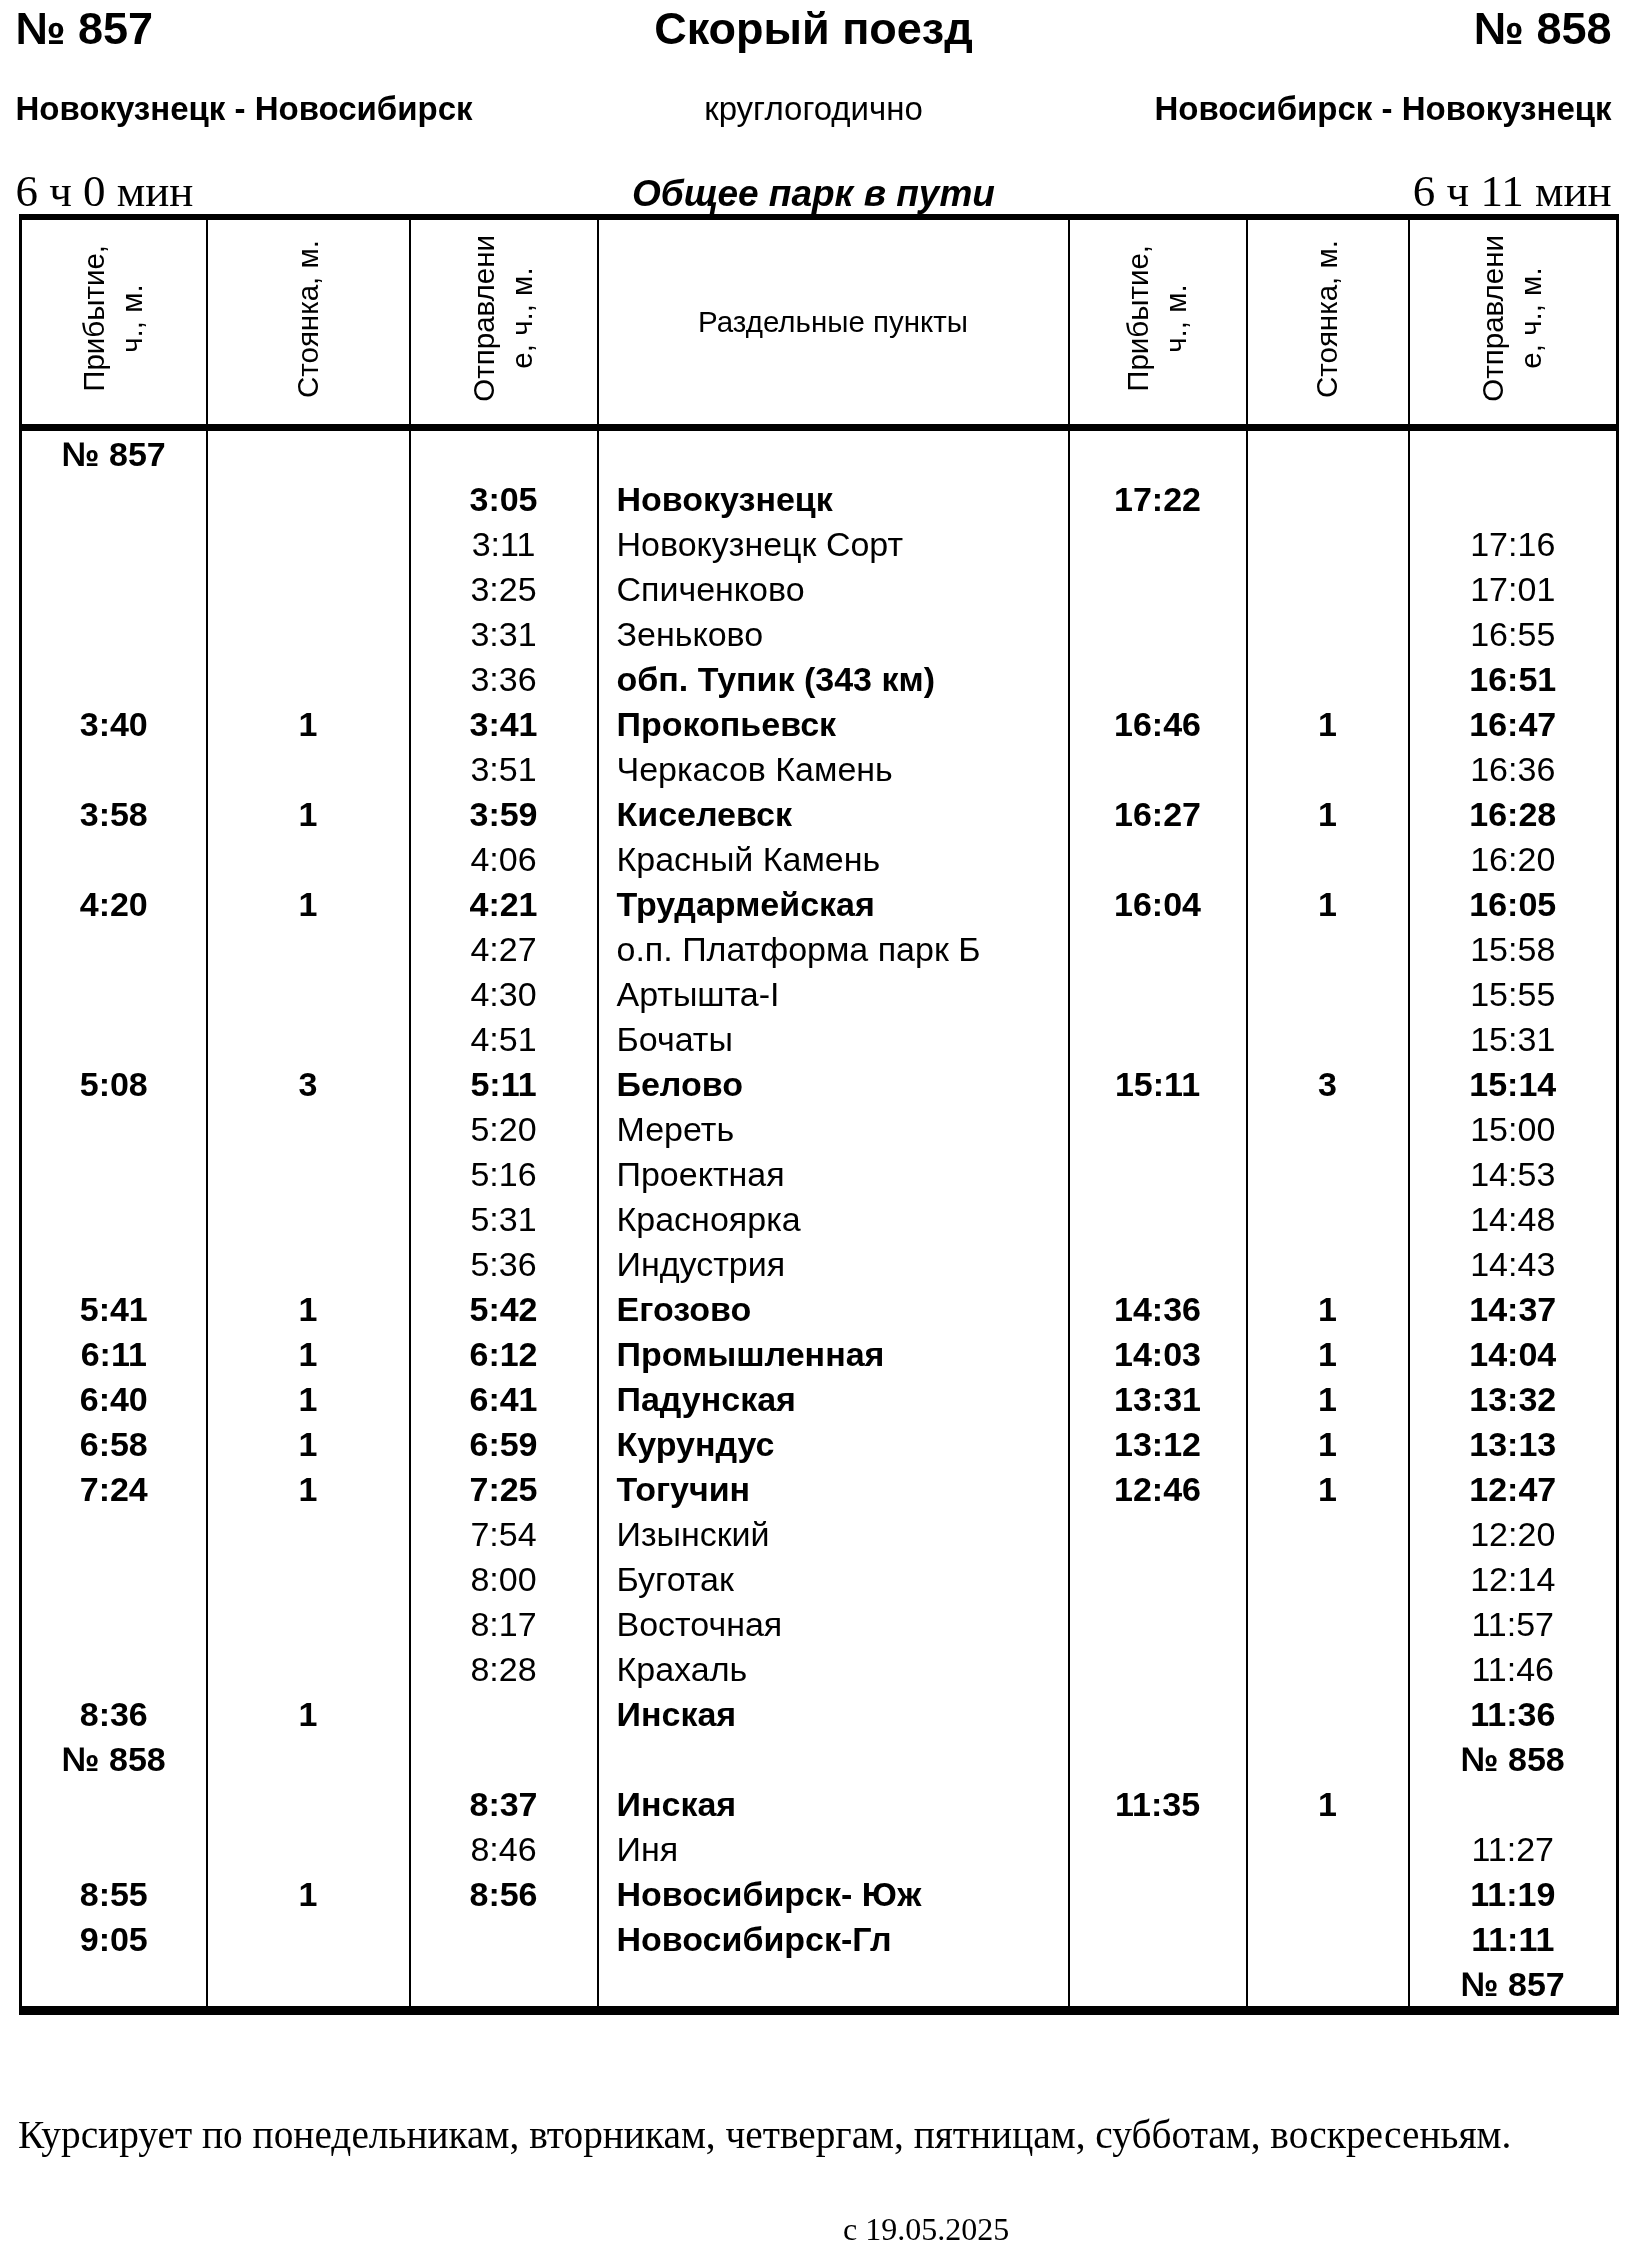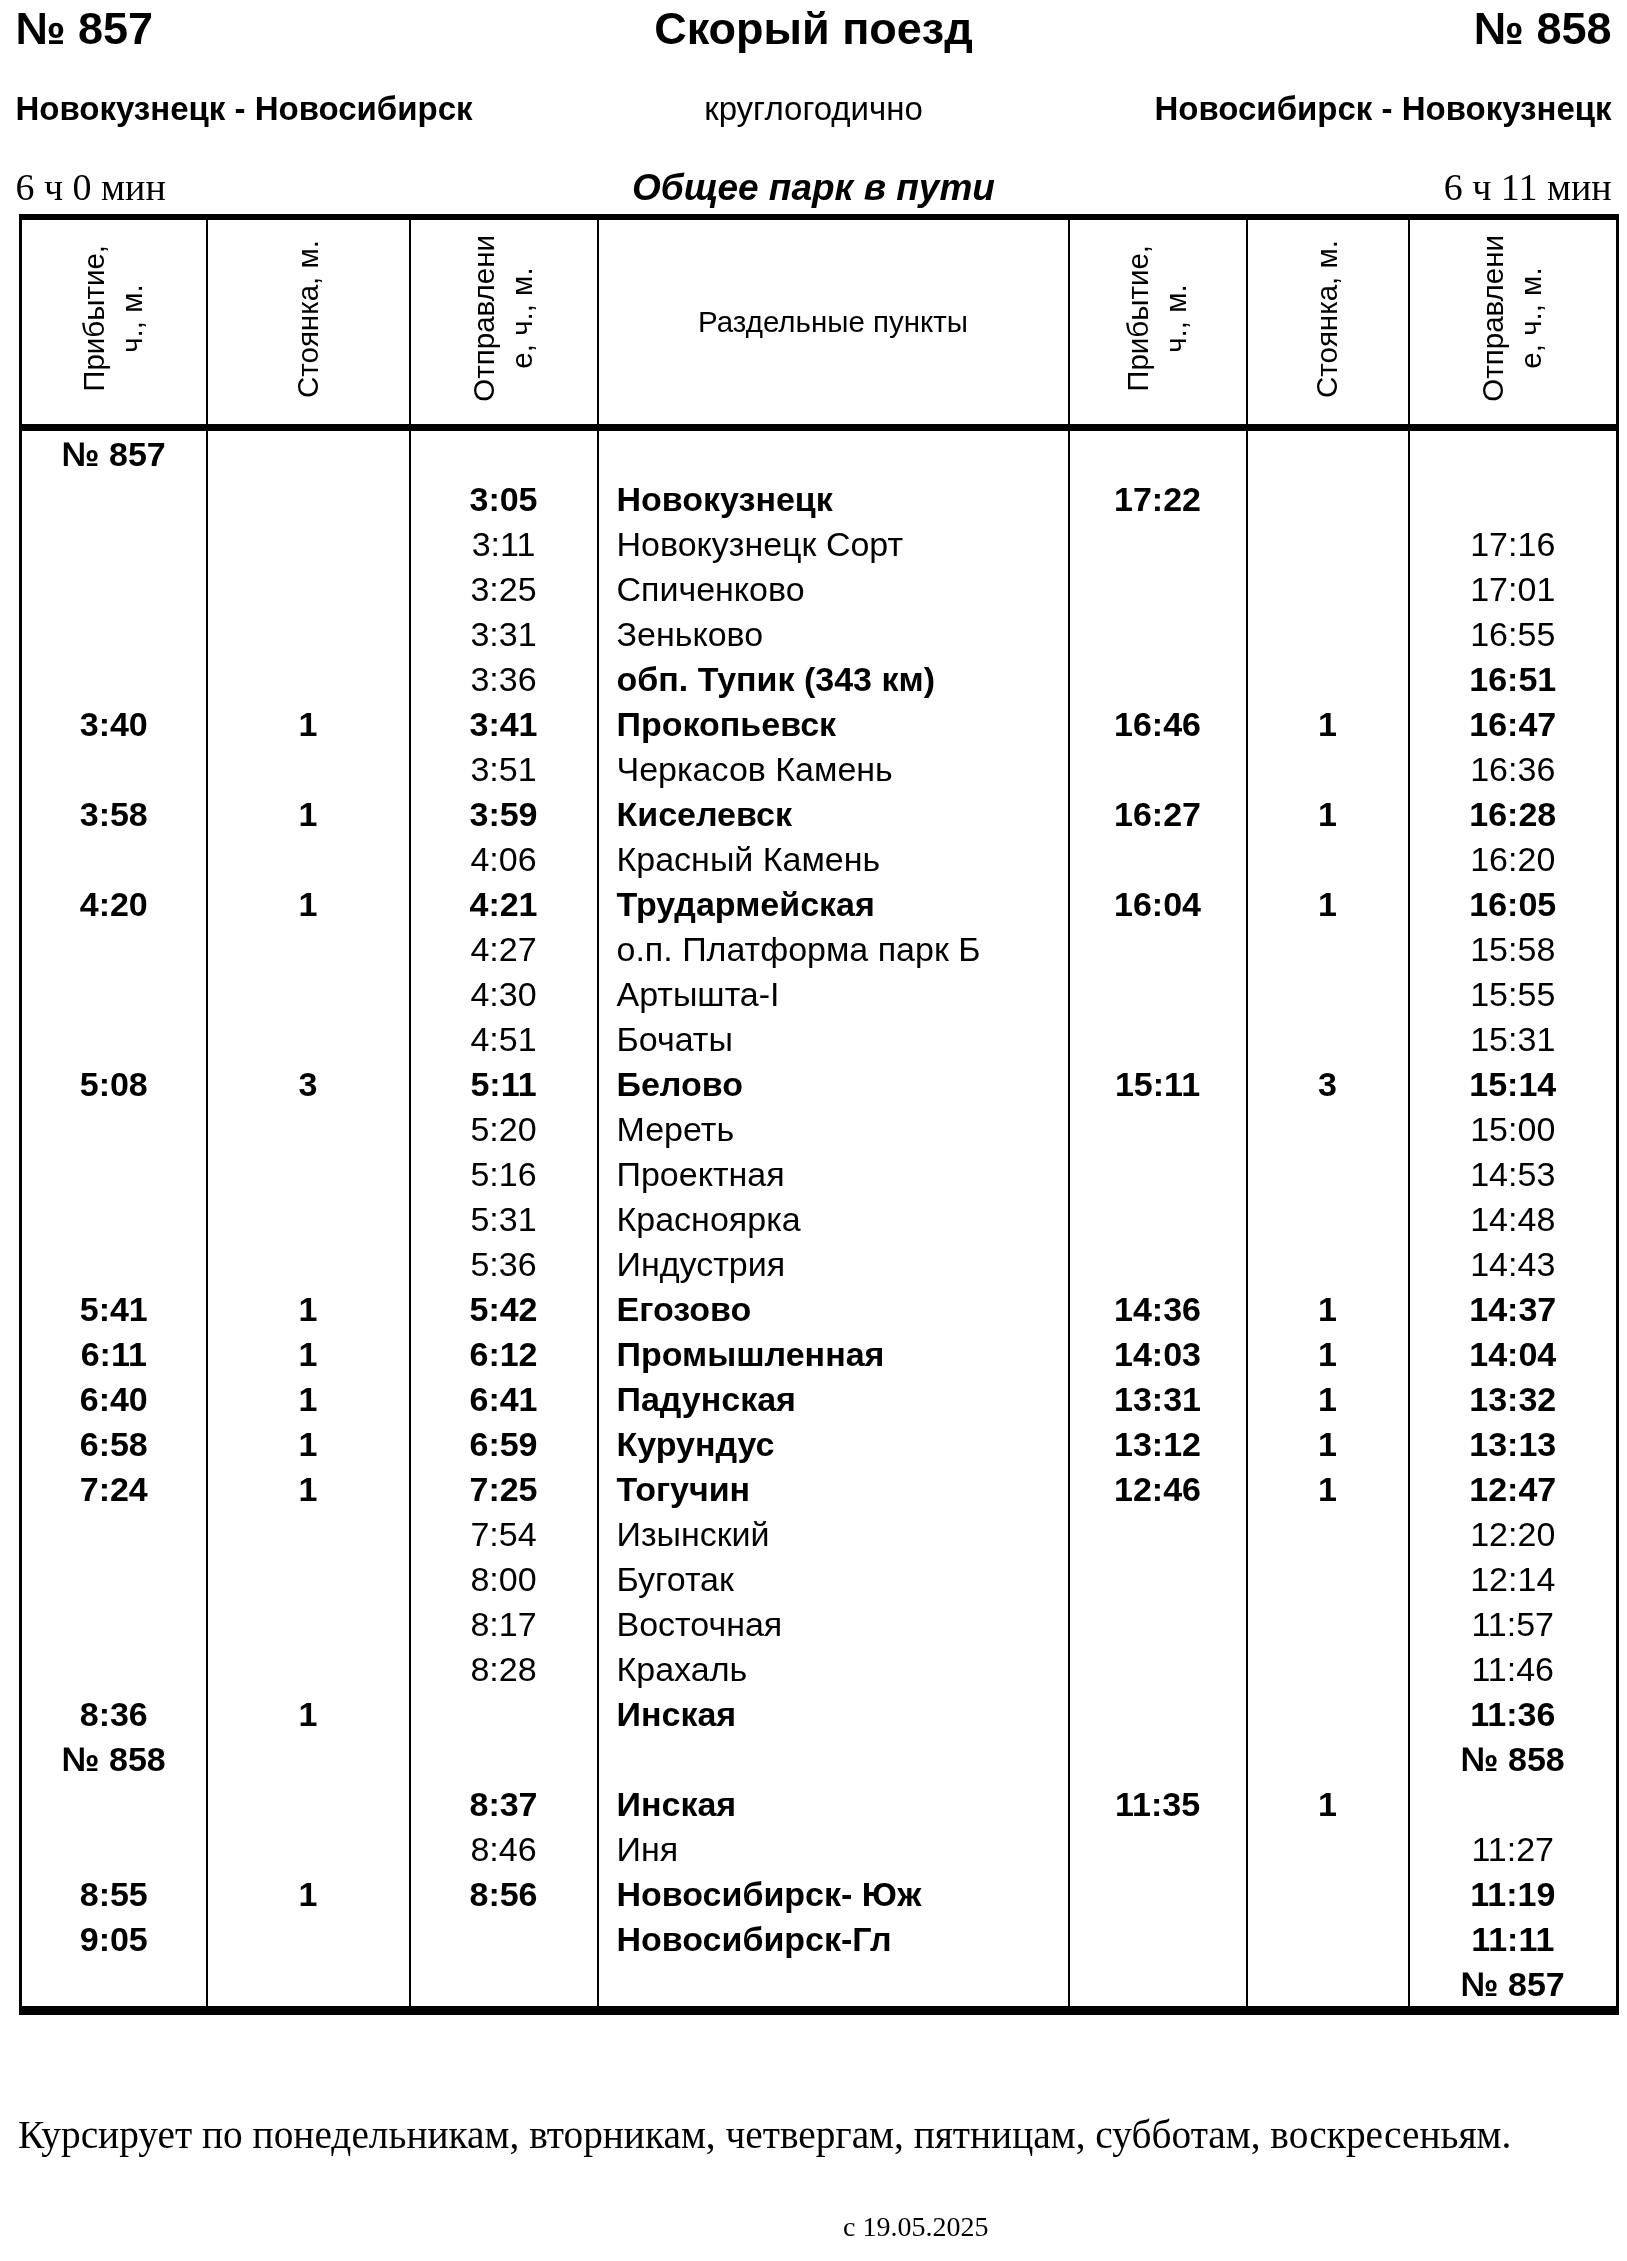--- a/index.html
+++ b/index.html
@@ -11,21 +11,21 @@
   }
   
   .hrow{position:absolute;left:15.4px;right:15.4px;display:grid;grid-template-columns:1fr auto 1fr;align-items:baseline;}
   .hrow .l{justify-self:start;text-align:left;}
   .hrow .c{justify-self:center;text-align:center;}
   .hrow .r{justify-self:end;text-align:right;}
   .hrow1{top:4.2px;font-size:45px;font-weight:bold;line-height:1.1;}
   .hrow2{top:91px;font-size:33px;line-height:1.1;}
   .hrow2 .l,.hrow2 .r{font-weight:bold;}
   .hrow3{top:167px;line-height:1.1;}
-  .hrow3 .l,.hrow3 .r{font-family:"Liberation Serif", serif;font-size:38px;}
+  .hrow3 .l,.hrow3 .r{font-family:"Liberation Serif", serif;font-size:45px;}
   .hrow3 .c{font-style:italic;font-weight:bold;font-size:37px;}
   
   table.tt{
     position:absolute;left:19px;top:214px;
     border-collapse:collapse;table-layout:fixed;
     width:1597px;
     border-left:3.5px solid #000;border-right:3.5px solid #000;
     border-top:6.3px solid #000;border-bottom:9px solid #000;
   }
   col.c-arr1{width:186px;} col.c-stop1{width:203px;} col.c-dep1{width:188px;}
@@ -48,21 +48,21 @@
   .tt td.station{text-align:left;padding-left:18px;}
   .tt td.bold{font-weight:bold;}
   
   .note{
     position:absolute;left:17.6px;top:2112px;width:1608px;
     font-family:"Liberation Serif", serif;font-size:41px;line-height:1.1;
     transform:scaleX(0.96);transform-origin:left center;white-space:nowrap;
   }
   .date{
     position:absolute;left:843px;top:2211px;
-    font-family:"Liberation Serif", serif;font-size:28px;
+    font-family:"Liberation Serif", serif;font-size:32px;
   }
 </style>
 </head>
 <body>
 
 <div class="hrow hrow1">
   <div class="l">№ 857</div>
   <div class="c">Скорый поезд</div>
   <div class="r">№ 858</div>
 </div>

